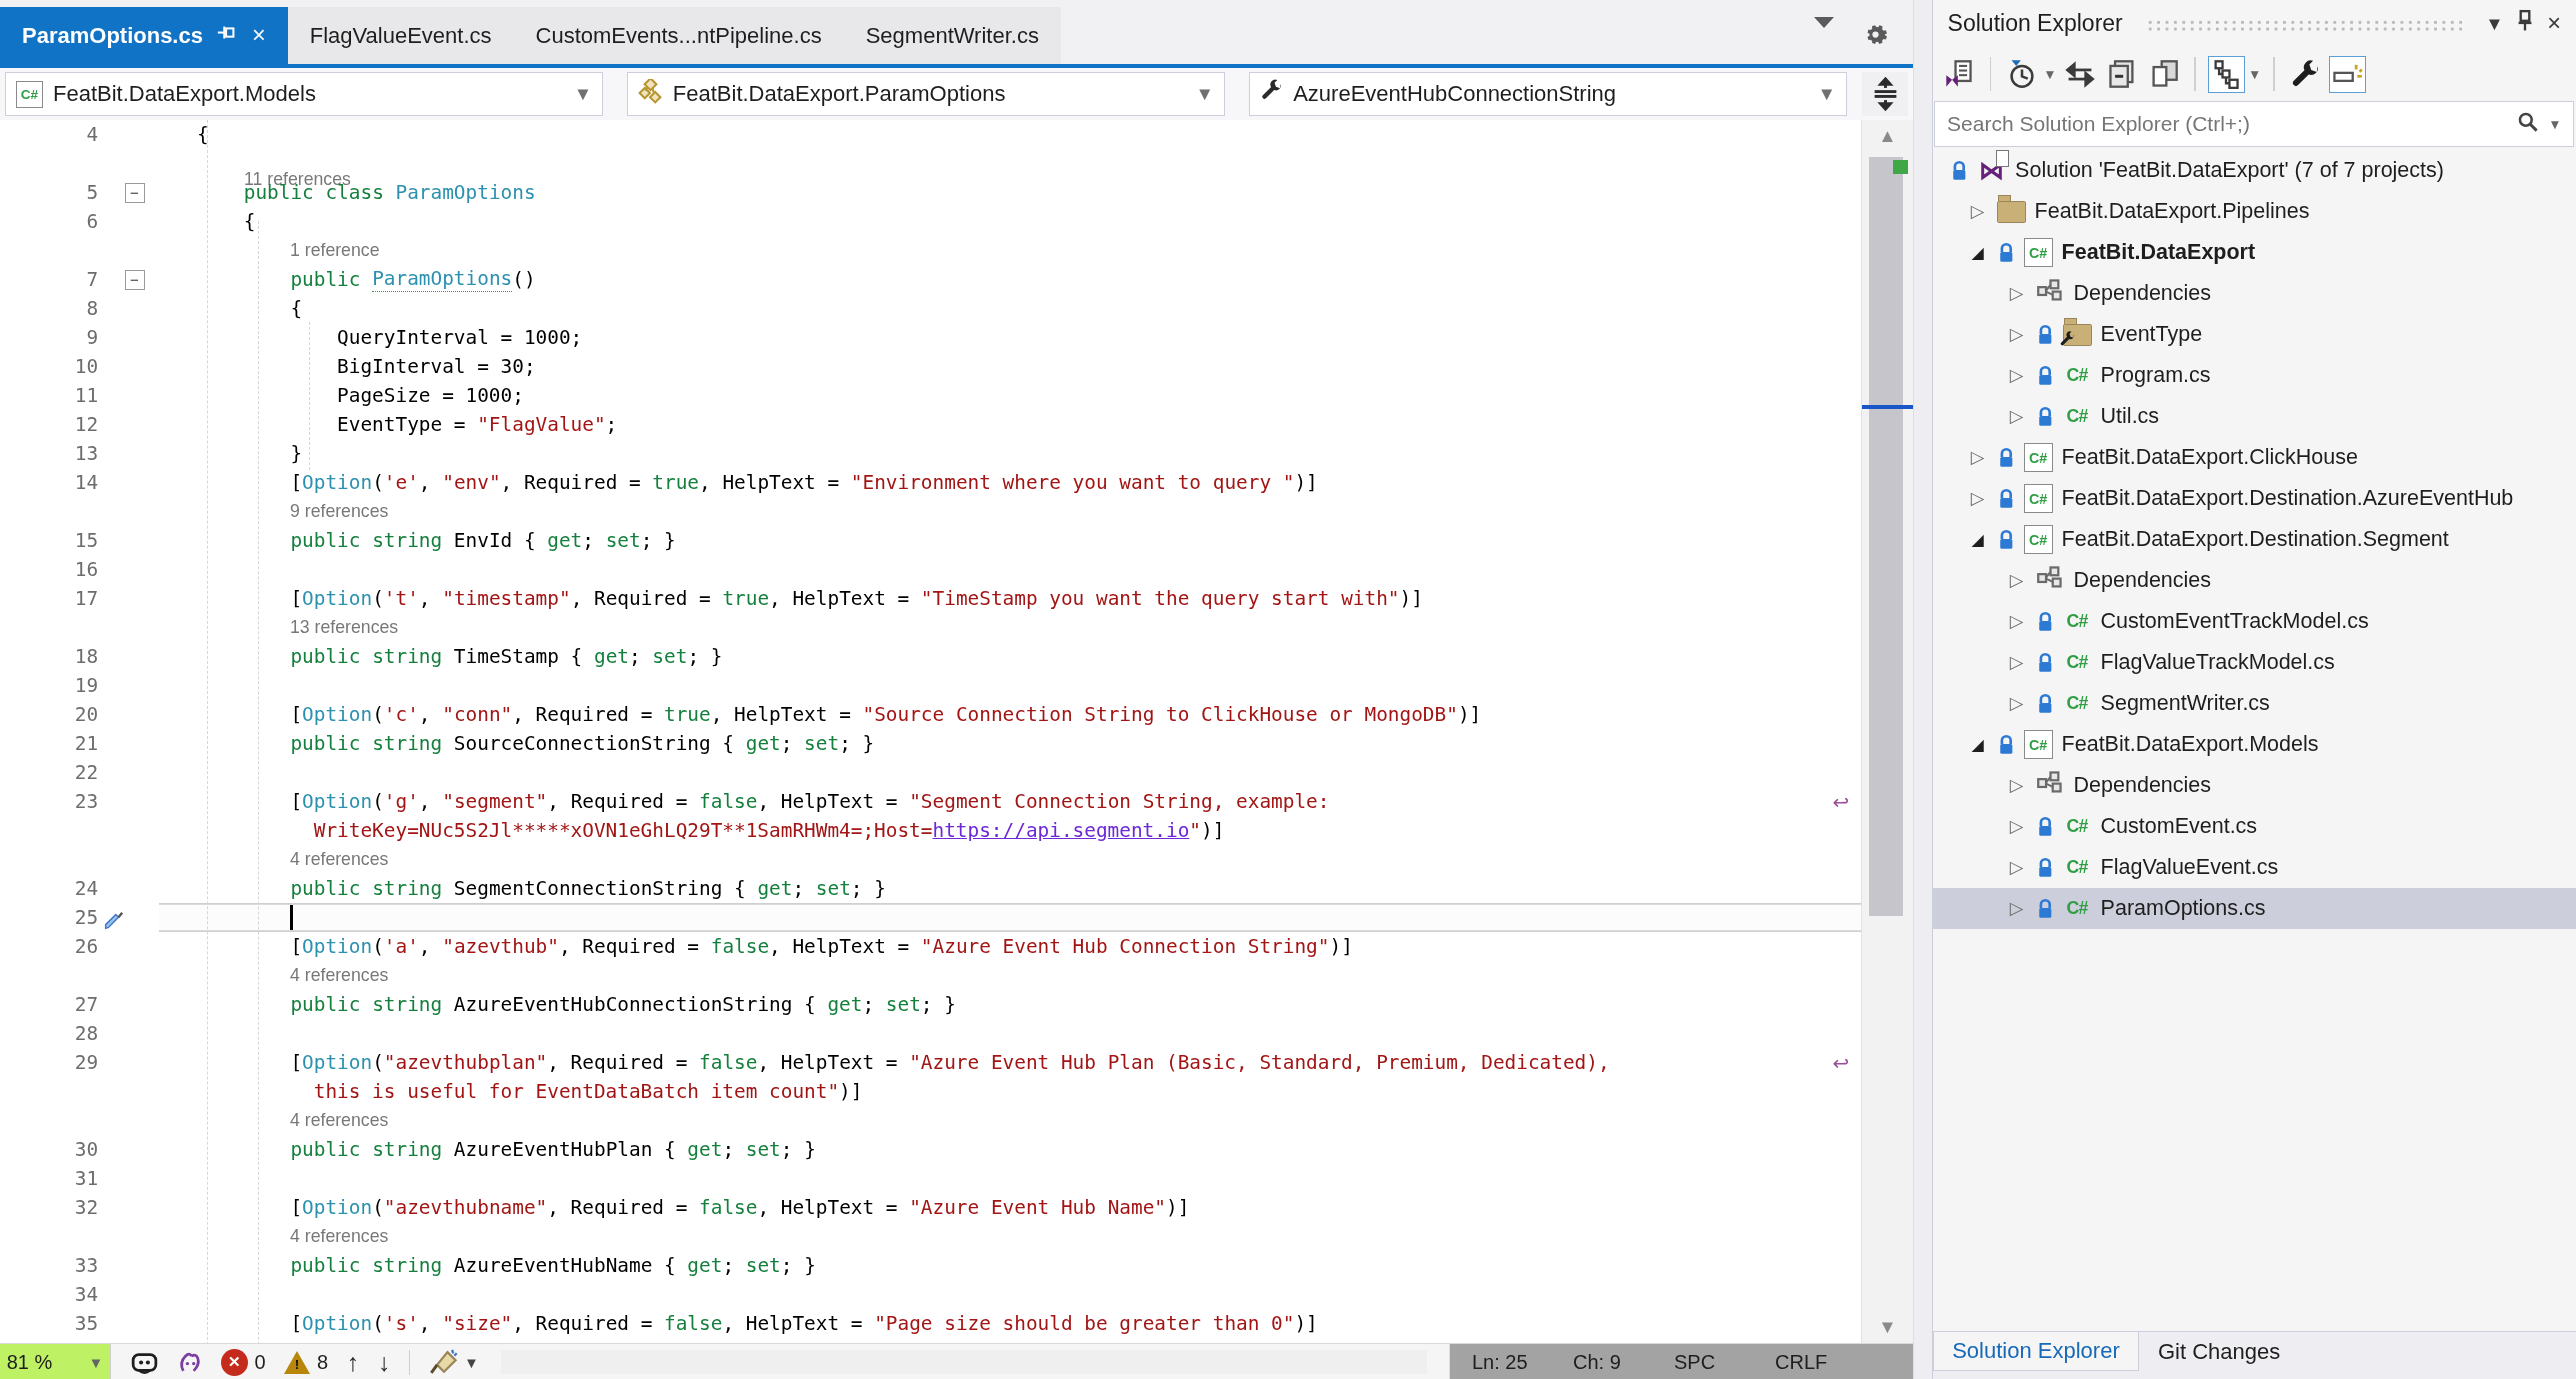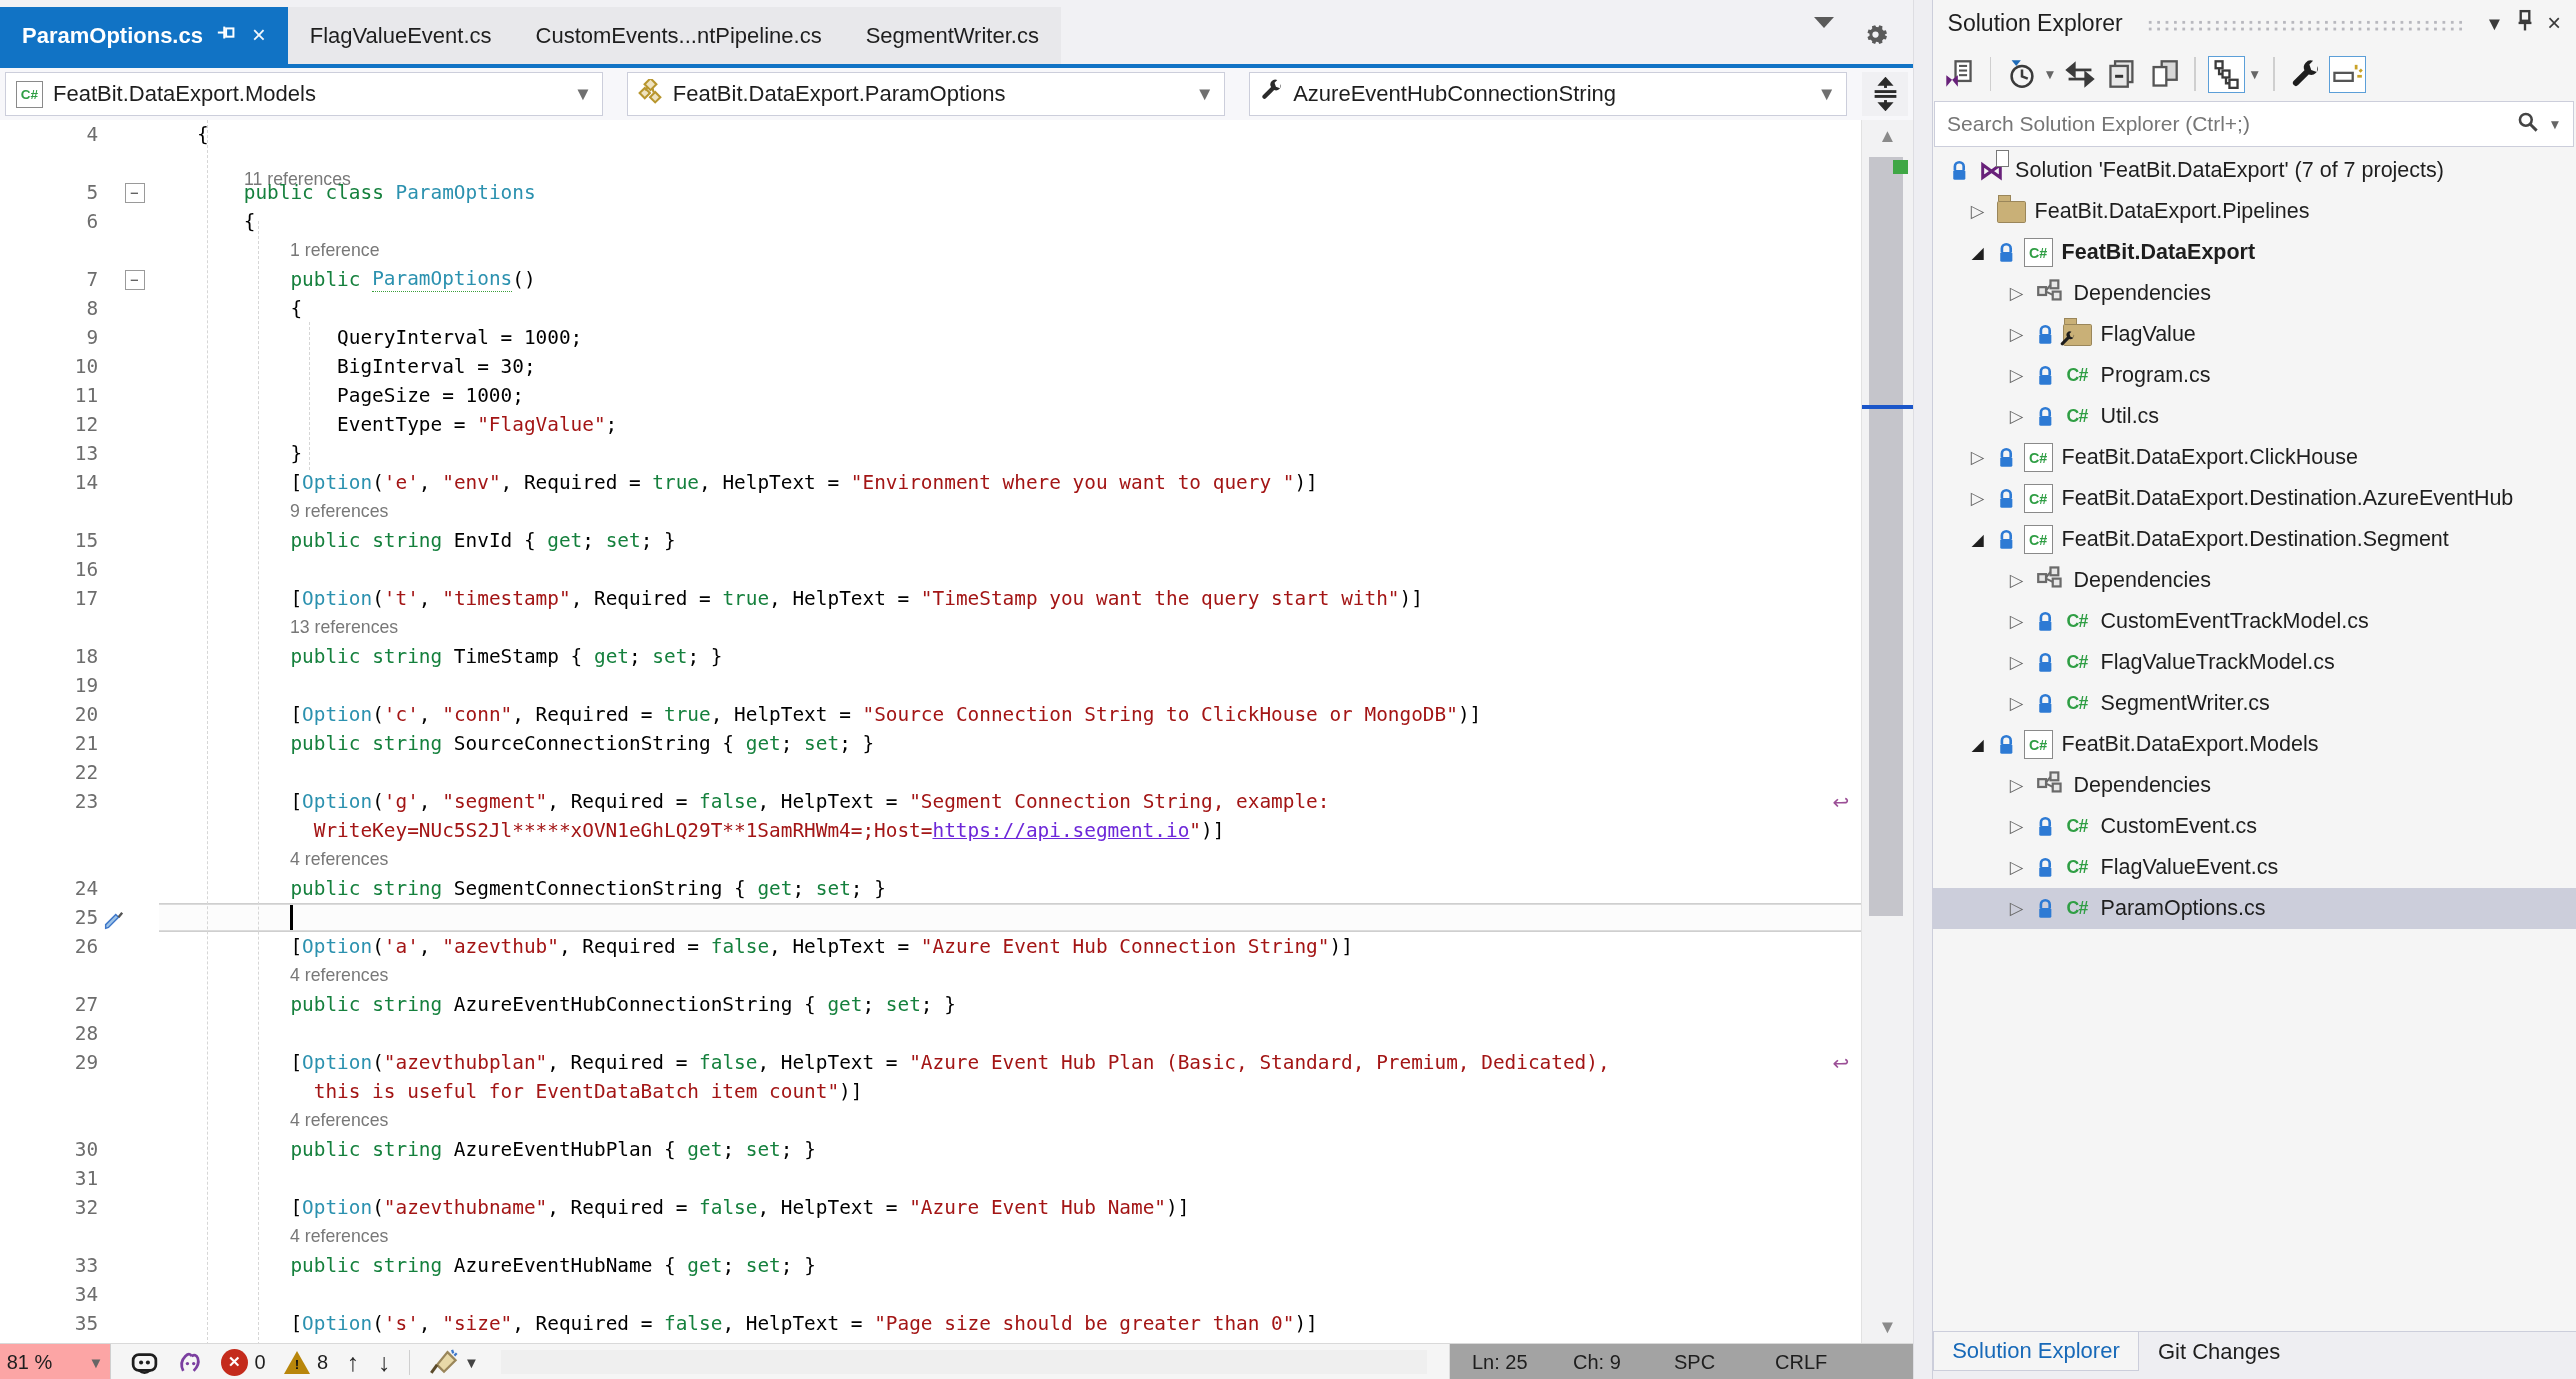--- a/index.html
+++ b/index.html
@@ -63,21 +63,21 @@
   
   .vscroll { width:52px; flex:0 0 52px; background:#F2F2F3; border-left:1.7px solid #E2E2E2; position:relative; }
   .vs-arrow { position:absolute; left:0; width:100%; text-align:center; color:#8a8a8a; font-size:18.6px; }
   .vs-thumb { position:absolute; left:6.7px; width:34px; background:#C5C5CB; }
   .vs-green { position:absolute; right:5px; width:15px; height:13.5px; background:#3FA745; }
   .vs-blue { position:absolute; left:0; width:100%; height:3.4px; background:#1B56C9; }
 
   
   .statusrow { height:37px; background:#F5F5F5; border-top:1.7px solid #D9D9D9; display:flex;
                align-items:center; font-size:20px; color:#1e1e1e; }
-  .zoombox { width:111px; height:100%; background:#fca5a5; border-right:1.7px solid #CFCFCF;
+  .zoombox { width:111px; height:100%; background:#bef264; border-right:1.7px solid #CFCFCF;
              display:flex; align-items:center; padding:0 6.7px; gap:6.7px; }
   .zoombox .dd { margin-left:auto; color:#666; font-size:15px; }
   .sicon { display:flex; align-items:center; justify-content:center; margin-left:18.6px; }
   .err-circ { width:27px; height:27px; border-radius:50%; background:#C42B1C; color:#fff;
               font-size:15px; display:flex; align-items:center; justify-content:center; font-weight:bold; }
   .warn-tri { width:0; height:0; border-left:13.5px solid transparent; border-right:13.5px solid transparent;
               border-bottom:23.6px solid #B8860B; position:relative; }
   .warn-tri i { position:absolute; left:-2.5px; top:6.7px; font-style:normal; color:#111; font-size:13.5px; font-weight:bold; }
   .cnt { margin-left:6.7px; }
   .sdiv { width:1.7px; height:25px; background:#CFCFCF; margin-left:18.6px; }
@@ -517,21 +517,21 @@
               <rect x="2.5" y="9" width="11" height="9" rx="1.5" fill="#2D7AD4"></rect>
             </svg>
           </span>
           <span class="t-icon">
             <span class="folder" style="position:relative;">
               <svg width="17" height="17" viewBox="0 0 24 24" style="position:absolute; left:-5px; bottom:-3.4px;">
                 <path fill="#1e1e1e" d="M21 5a5 5 0 0 1-6.6 6.3L6 19.7a2.2 2.2 0 0 1-3.1-3.1l8.4-8.4A5 5 0 0 1 17.6 1l-2.8 2.8 1.4 4.2 4.2 1.4z"></path>
               </svg>
             </span>
           </span>
-          <span class="t-label">FlagValue</span>
+          <span class="t-label">EventType</span>
         </div>
         <div class="trow" style="padding-left: 69px;">
           <span class="t-arrow col">▷</span>
           <span class="t-lock">
             <svg width="18.6" height="22" viewBox="0 0 16 20">
               <path d="M4 9 V6 a4 4 0 0 1 8 0 V9" fill="none" stroke="#2D7AD4" stroke-width="2.4"></path>
               <rect x="2.5" y="9" width="11" height="9" rx="1.5" fill="#2D7AD4"></rect>
             </svg>
           </span>
           <span class="t-icon">

